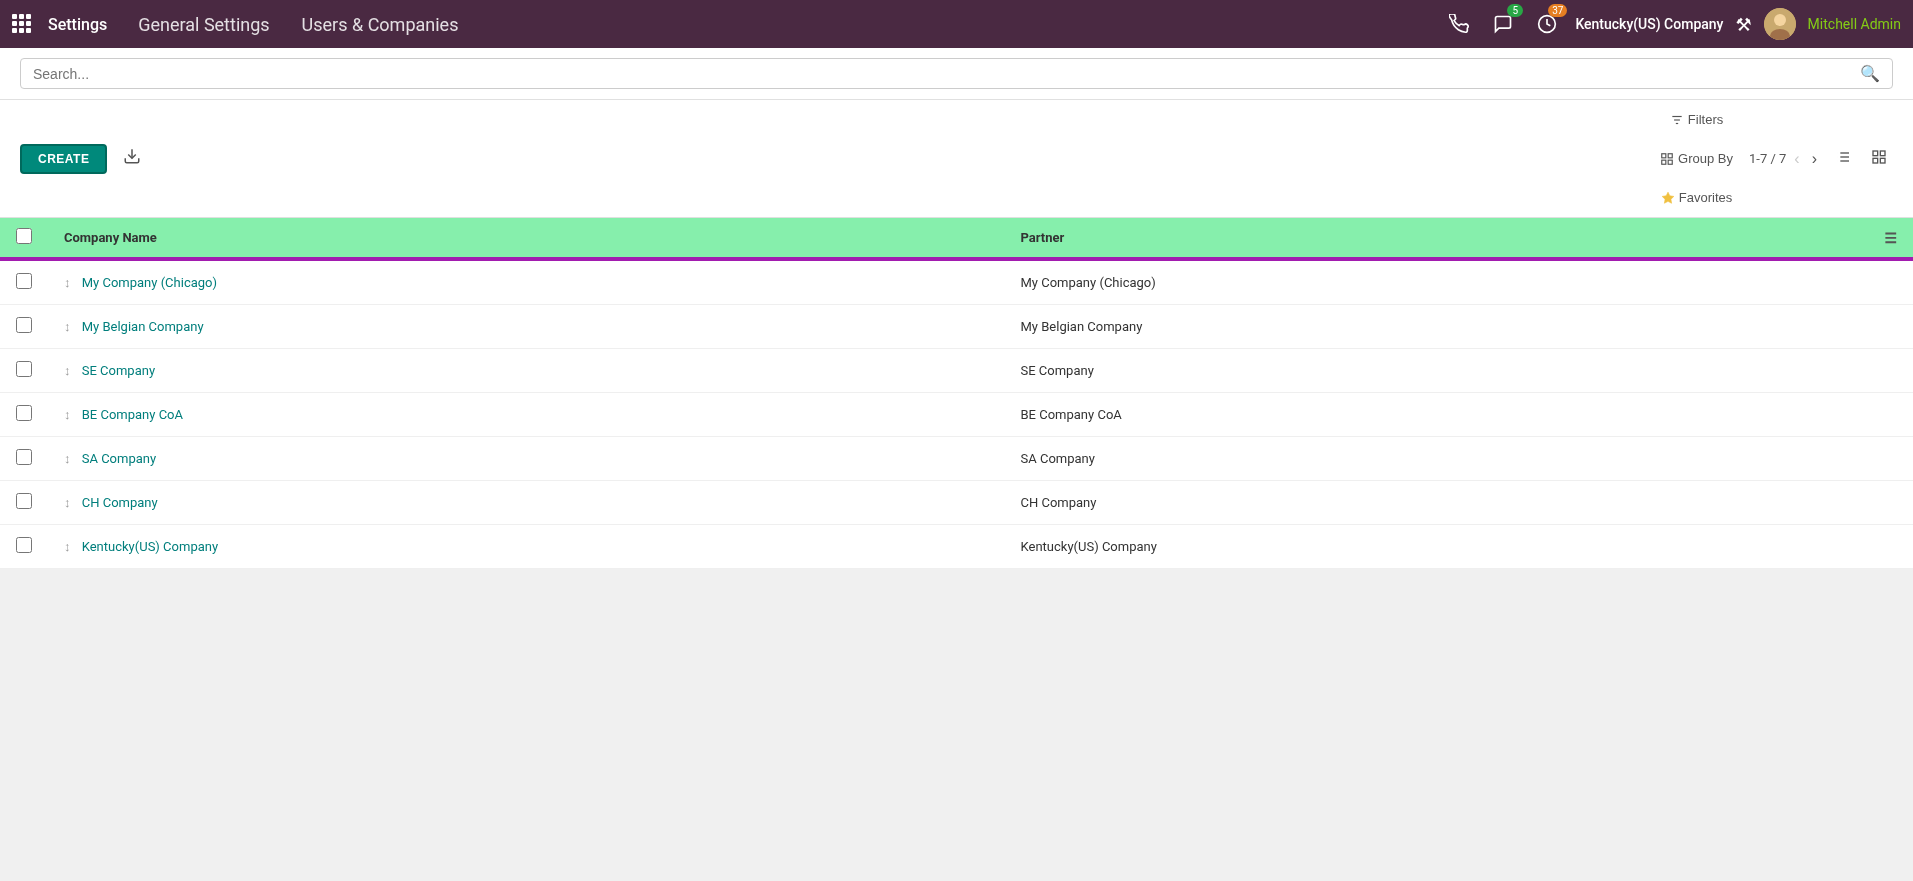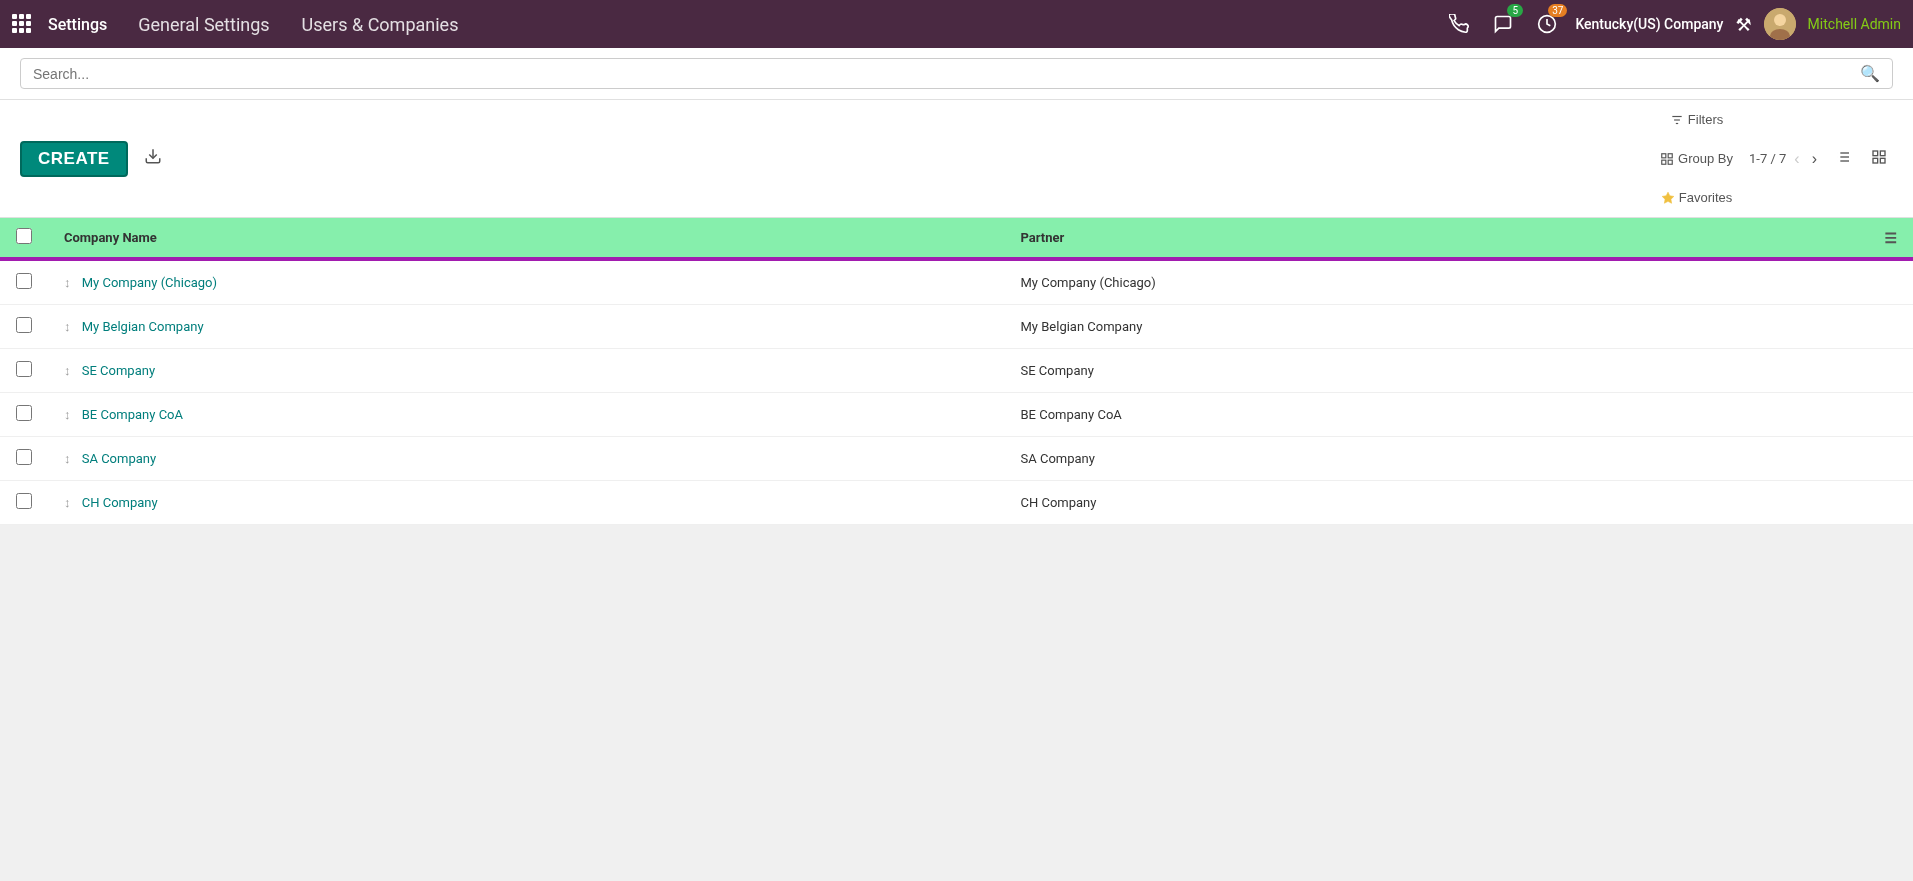--- a/index.html
+++ b/index.html
@@ -116,21 +116,21 @@
       padding: 8px 20px;
       gap: 8px;
       border-bottom: 1px solid #e0e0e0;
     }
     .btn-create {
       background: #00897b;
       color: white;
       border: 2px solid #00695c;
       border-radius: 4px;
       padding: 6px 16px;
-      font-size: 17px;
+      font-size: 12px;
       font-weight: 600;
       cursor: pointer;
       text-transform: uppercase;
       letter-spacing: 0.5px;
     }
     .btn-import {
       background: none;
       border: none;
       cursor: pointer;
       color: #555;
@@ -446,17 +446,28 @@
     <td class="col-checkbox">
       <input type="checkbox" class="row-checkbox" style="">
     </td>
     <td class="col-company-name">
       <span class="drag-handle">↕</span>
       <a class="company-link">CH Company</a>
     </td>
     <td class="col-partner">CH Company</td>
     <td class="col-extra"></td>
   </tr>
+        <tr>
+    <td class="col-checkbox">
+      <input type="checkbox" class="row-checkbox" style="">
+    </td>
+    <td class="col-company-name">
+      <span class="drag-handle">↕</span>
+      <a class="company-link">Kentucky(US) Company</a>
+    </td>
+    <td class="col-partner">Kentucky(US) Company</td>
+    <td class="col-extra"></td>
+  </tr>
       </tbody>
   </table>
 </div>
 
 <div class="content-area"></div>
 
 </body></html>

